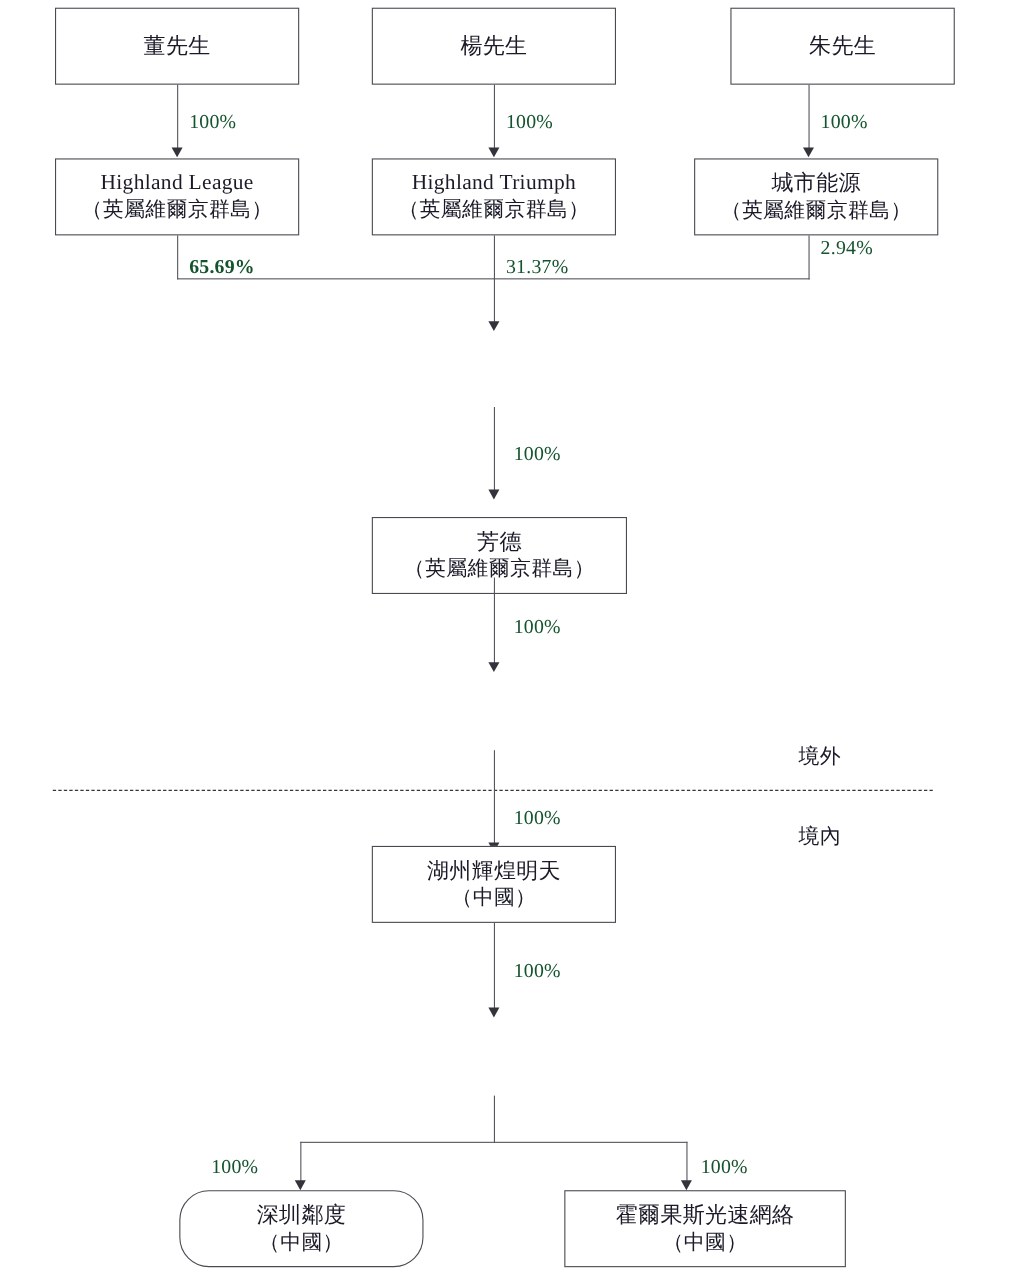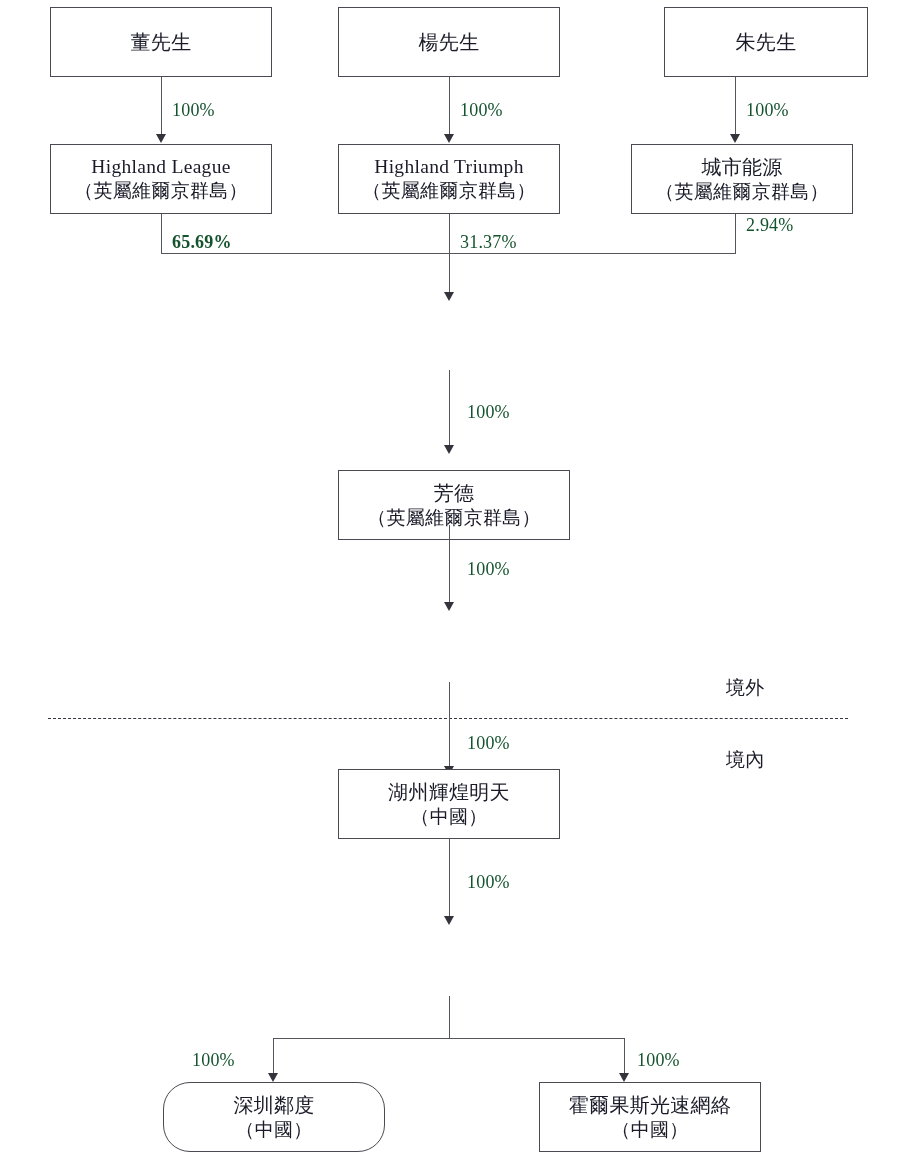--- a/index.html
+++ b/index.html
@@ -188,18 +188,18 @@
 
   <div class="vline" style="left:624px; top:1038px; height:37px;"></div>
   <div class="arrow" style="left:618.5px; top:1073px;"></div>
   <div class="pct" style="left:637px; top:1050px;">100%</div>
 
   <div class="node" style="left:163px; top:1082px; width:222px; height:70px;border-radius:27px;">
     <span class="n-name">深圳鄰度</span>
     <span class="n-sub">（中國）</span>
   </div>
 
-  <div class="node" style="left:513px; top:1082px; width:222px; height:70px;margin-left:26px;">
+  <div class="node" style="left:513px; top:1082px; width:256px; height:70px;">
     <span class="n-name">霍爾果斯光速網絡</span>
     <span class="n-sub">（中國）</span>
   </div>
 
 </div>
 
 </body></html>

